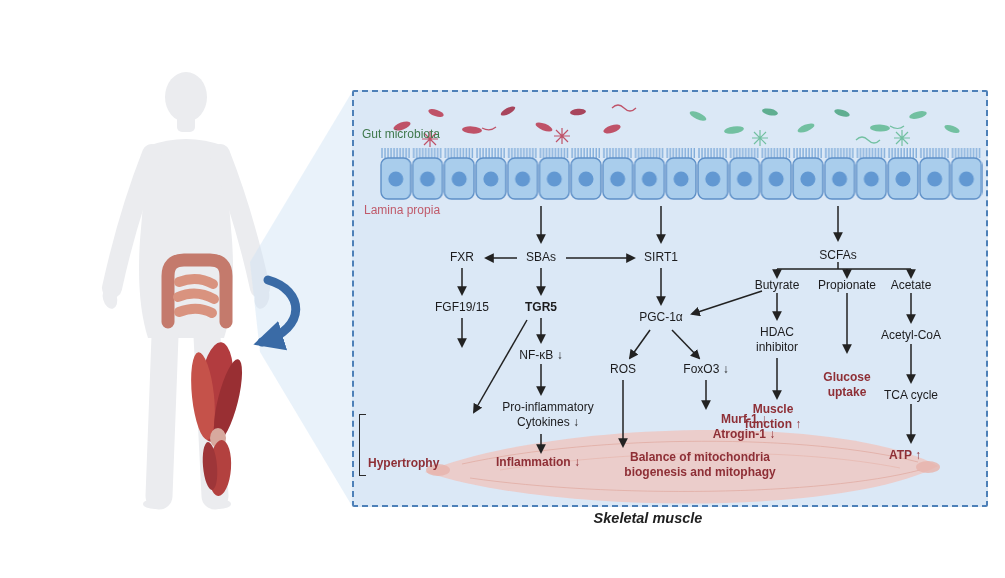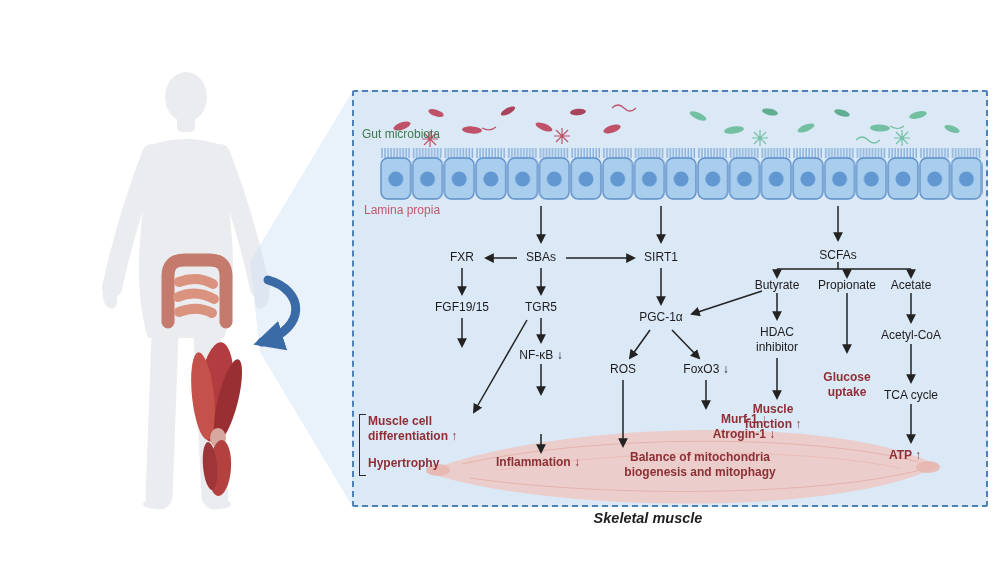--- a/index.html
+++ b/index.html
@@ -173,25 +173,25 @@
 
   <div class="side-label green" style="left:362px; top:127px;">Gut microbiota</div>
   <div class="side-label pink" style="left:364px; top:203px;">Lamina propia</div>
   <div class="skeletal">Skeletal muscle</div>
 
   <div class="lbl" style="left:462px; top:250px;">FXR</div>
   <div class="lbl" style="left:541px; top:250px;">SBAs</div>
   <div class="lbl" style="left:661px; top:250px;">SIRT1</div>
   <div class="lbl" style="left:838px; top:248px;">SCFAs</div>
   <div class="lbl" style="left:462px; top:300px;">FGF19/15</div>
-  <div class="lbl" style="left:541px; top:300px;">TGR5</div>
+  <div class="lbl" style="left:541px; top:300px;font-weight:bold;">TGR5</div>
   <div class="lbl" style="left:661px; top:310px;">PGC-1α</div>
   <div class="lbl" style="left:541px; top:348px;">NF-κB ↓</div>
+  <div class="lbl wrap" style="left:548px; top:400px; width:112px;">Pro-inflammatory Cytokines ↓</div>
   <div class="lbl red" style="left:538px; top:455px;">Inflammation ↓</div>
-  <div class="lbl red wrap noctr" style="left:368px; top:414px; width:106px;">Muscle cell differentiation ↑</div>
   <div class="lbl red noctr" style="left:368px; top:456px;">Hypertrophy</div>
   <div class="bracket"></div>
   <div class="lbl" style="left:623px; top:362px;">ROS</div>
   <div class="lbl" style="left:706px; top:362px;">FoxO3 ↓</div>
   <div class="lbl red" style="left:706px; top:412px;margin-left:38px;">
     <span style="display:block">Murf-1 ↓</span>
     <span style="display:block">Atrogin-1 ↓</span>
   </div>
   <div class="lbl red wrap" style="left:700px; top:450px; width:178px;">Balance of mitochondria biogenesis and mitophagy</div>
   <div class="lbl" style="left:777px; top:278px;">Butyrate</div>

